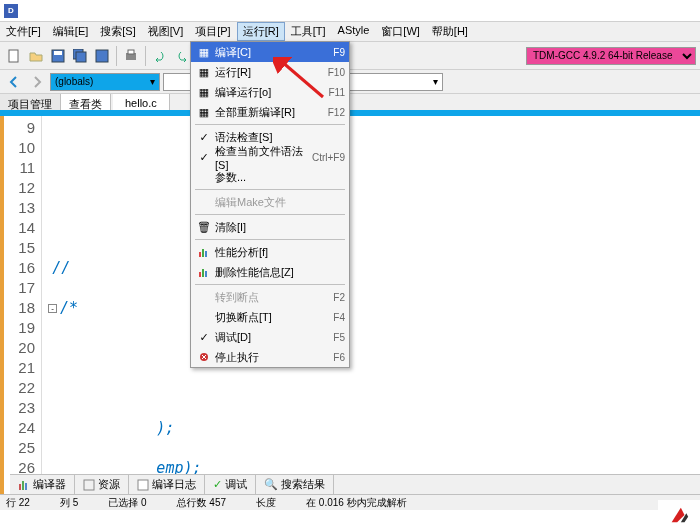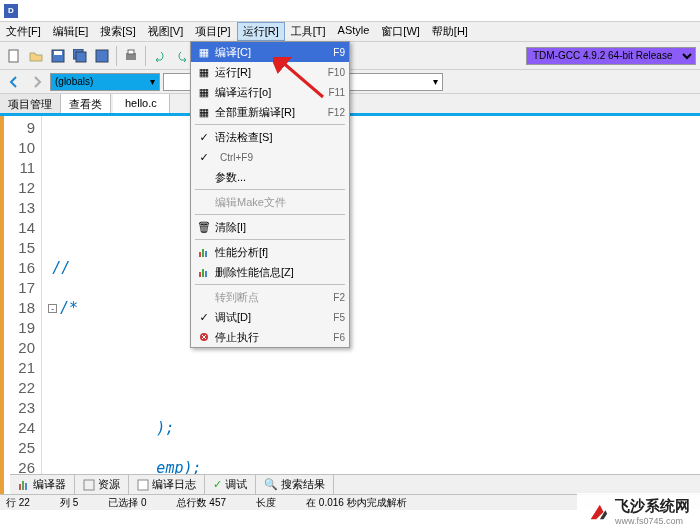--- a/index.html
+++ b/index.html
@@ -5,25 +5,25 @@
   * { box-sizing: border-box; margin: 0; padding: 0; font-family: "Microsoft YaHei", SimSun, sans-serif; }
   body { width: 700px; height: 530px; background: #fff; position: relative; overflow: hidden; }
   .titlebar { height: 22px; background: #fff; border-bottom: 1px solid #d0d0d0; display: flex; align-items: center; padding-left: 4px; font-size: 11px; }
   .titlebar-icon { width: 14px; height: 14px; background: #3a5fb5; margin-right: 4px; display: inline-flex; align-items: center; justify-content: center; color: #fff; font-size: 8px; font-weight: bold; }
   .menubar { height: 20px; background: #f0f0f0; border-bottom: 1px solid #d0d0d0; display: flex; font-size: 11px; }
   .menu-item { padding: 2px 6px; cursor: pointer; }
   .menu-item.active { background: #cce4f7; border: 1px solid #7da2ce; padding: 1px 5px; }
   .toolbar { height: 28px; background: #f0f0f0; border-bottom: 1px solid #d0d0d0; display: flex; align-items: center; padding: 0 4px; gap: 2px; }
   .tb-btn { width: 20px; height: 20px; display: inline-flex; align-items: center; justify-content: center; }
   .tb-sep { width: 1px; height: 20px; background: #c0c0c0; margin: 0 2px; }
-  .compiler-select { margin-left: auto; font-size: 10px; border: 1px solid #999; background: #8b5cf6; padding: 1px 2px; width: 170px; height: 18px; }
+  .compiler-select { margin-left: auto; font-size: 10px; border: 1px solid #999; background: #ec4899; padding: 1px 2px; width: 170px; height: 18px; }
   .secondbar { height: 24px; background: #f0f0f0; border-bottom: 1px solid #d0d0d0; display: flex; align-items: center; padding: 0 4px; gap: 3px; }
   .globals { font-size: 10px; border: 1px solid #999; padding: 1px 4px; background: #0ea5e9; width: 110px; height: 18px; display: flex; align-items: center; justify-content: space-between; }
   .classes { font-size: 10px; border: 1px solid #999; padding: 1px 4px; background: #fff; width: 280px; height: 18px; display: flex; align-items: center; justify-content: flex-end; }
-  .tabbar { height: 22px; background: #f0f0f0; border-bottom: 3px solid #0ea5e9; display: flex; font-size: 11px; }
+  .tabbar { height: 22px; background: #f0f0f0; border-bottom: 6px solid #0ea5e9; display: flex; font-size: 11px; }
   .side-tab { padding: 3px 8px; border-right: 1px solid #c0c0c0; background: #e8e8e8; }
   .side-tab.active { background: #fff; }
   .file-tab { padding: 3px 12px; background: #fff; border-right: 1px solid #c0c0c0; margin-left: 2px; }
   .main { display: flex; height: 380px; }
   .gutter { width: 42px; background: #fff; border-right: 1px solid #ddd; text-align: right; padding-right: 6px; padding-top: 2px; font-family: Consolas, monospace; font-size: 15px; line-height: 20px; color: #606060; border-left: 4px solid #e8a03a; }
   .code { flex: 1; font-family: Consolas, monospace; font-size: 15px; line-height: 20px; padding-top: 2px; padding-left: 6px; white-space: pre; position: relative; }
   .code .line { height: 20px; }
   .cm { color: #0070c0; font-style: italic; font-family: "Microsoft YaHei", Consolas, monospace; }
   .fold { display: inline-block; width: 9px; height: 9px; border: 1px solid #888; font-size: 8px; line-height: 7px; text-align: center; margin-right: 3px; position: relative; top: -2px; }
   
@@ -212,20 +212,21 @@
       <span class="dd-sc">F12</span>
     </div>
   <div class="dd-sep"></div>
   <div class="dd-item">
       <span class="dd-icon">✓</span>
       <span class="dd-label">语法检查[S]</span>
       <span class="dd-sc"></span>
     </div>
   <div class="dd-item">
       <span class="dd-icon">✓</span>
+      <span class="dd-label">检查当前文件语法[S]</span>
       <span class="dd-sc">Ctrl+F9</span>
     </div>
   <div class="dd-item">
       <span class="dd-icon"></span>
       <span class="dd-label">参数...</span>
       <span class="dd-sc"></span>
     </div>
   <div class="dd-sep"></div>
   <div class="dd-item disabled">
       <span class="dd-icon"></span>
@@ -261,20 +262,25 @@
       <span class="dd-label">删除性能信息[Z]</span>
       <span class="dd-sc"></span>
     </div>
   <div class="dd-sep"></div>
   <div class="dd-item disabled">
       <span class="dd-icon"></span>
       <span class="dd-label">转到断点</span>
       <span class="dd-sc">F2</span>
     </div>
   <div class="dd-item">
+      <span class="dd-icon"></span>
+      <span class="dd-label">切换断点[T]</span>
+      <span class="dd-sc">F4</span>
+    </div>
+  <div class="dd-item">
       <span class="dd-icon">✓</span>
       <span class="dd-label">调试[D]</span>
       <span class="dd-sc">F5</span>
     </div>
   <div class="dd-item">
       <span class="dd-icon">
         <svg width="10" height="10">
           <circle cx="5" cy="5" r="4" fill="#c33"></circle>
           <path d="M3 3l4 4M7 3l-4 4" stroke="#fff"></path>
         </svg>
@@ -331,17 +337,13 @@
   <span>总行数 457</span>
   <span>长度</span>
   <span>在 0.016 秒内完成解析</span>
 </div>
 
 <div class="watermark">
   <svg class="wm-logo" viewBox="0 0 24 24">
       <path d="M4 20L14 4L18 12L10 20z" fill="#d62020"></path>
       <path d="M14 20L20 10L22 14L18 20z" fill="#333"></path>
     </svg>
-  <div>
-    <div class="wm-txt1">飞沙系统网</div>
-    <div class="wm-txt2">www.fs0745.com</div>
-  </div>
 </div>
 
 </body></html>

